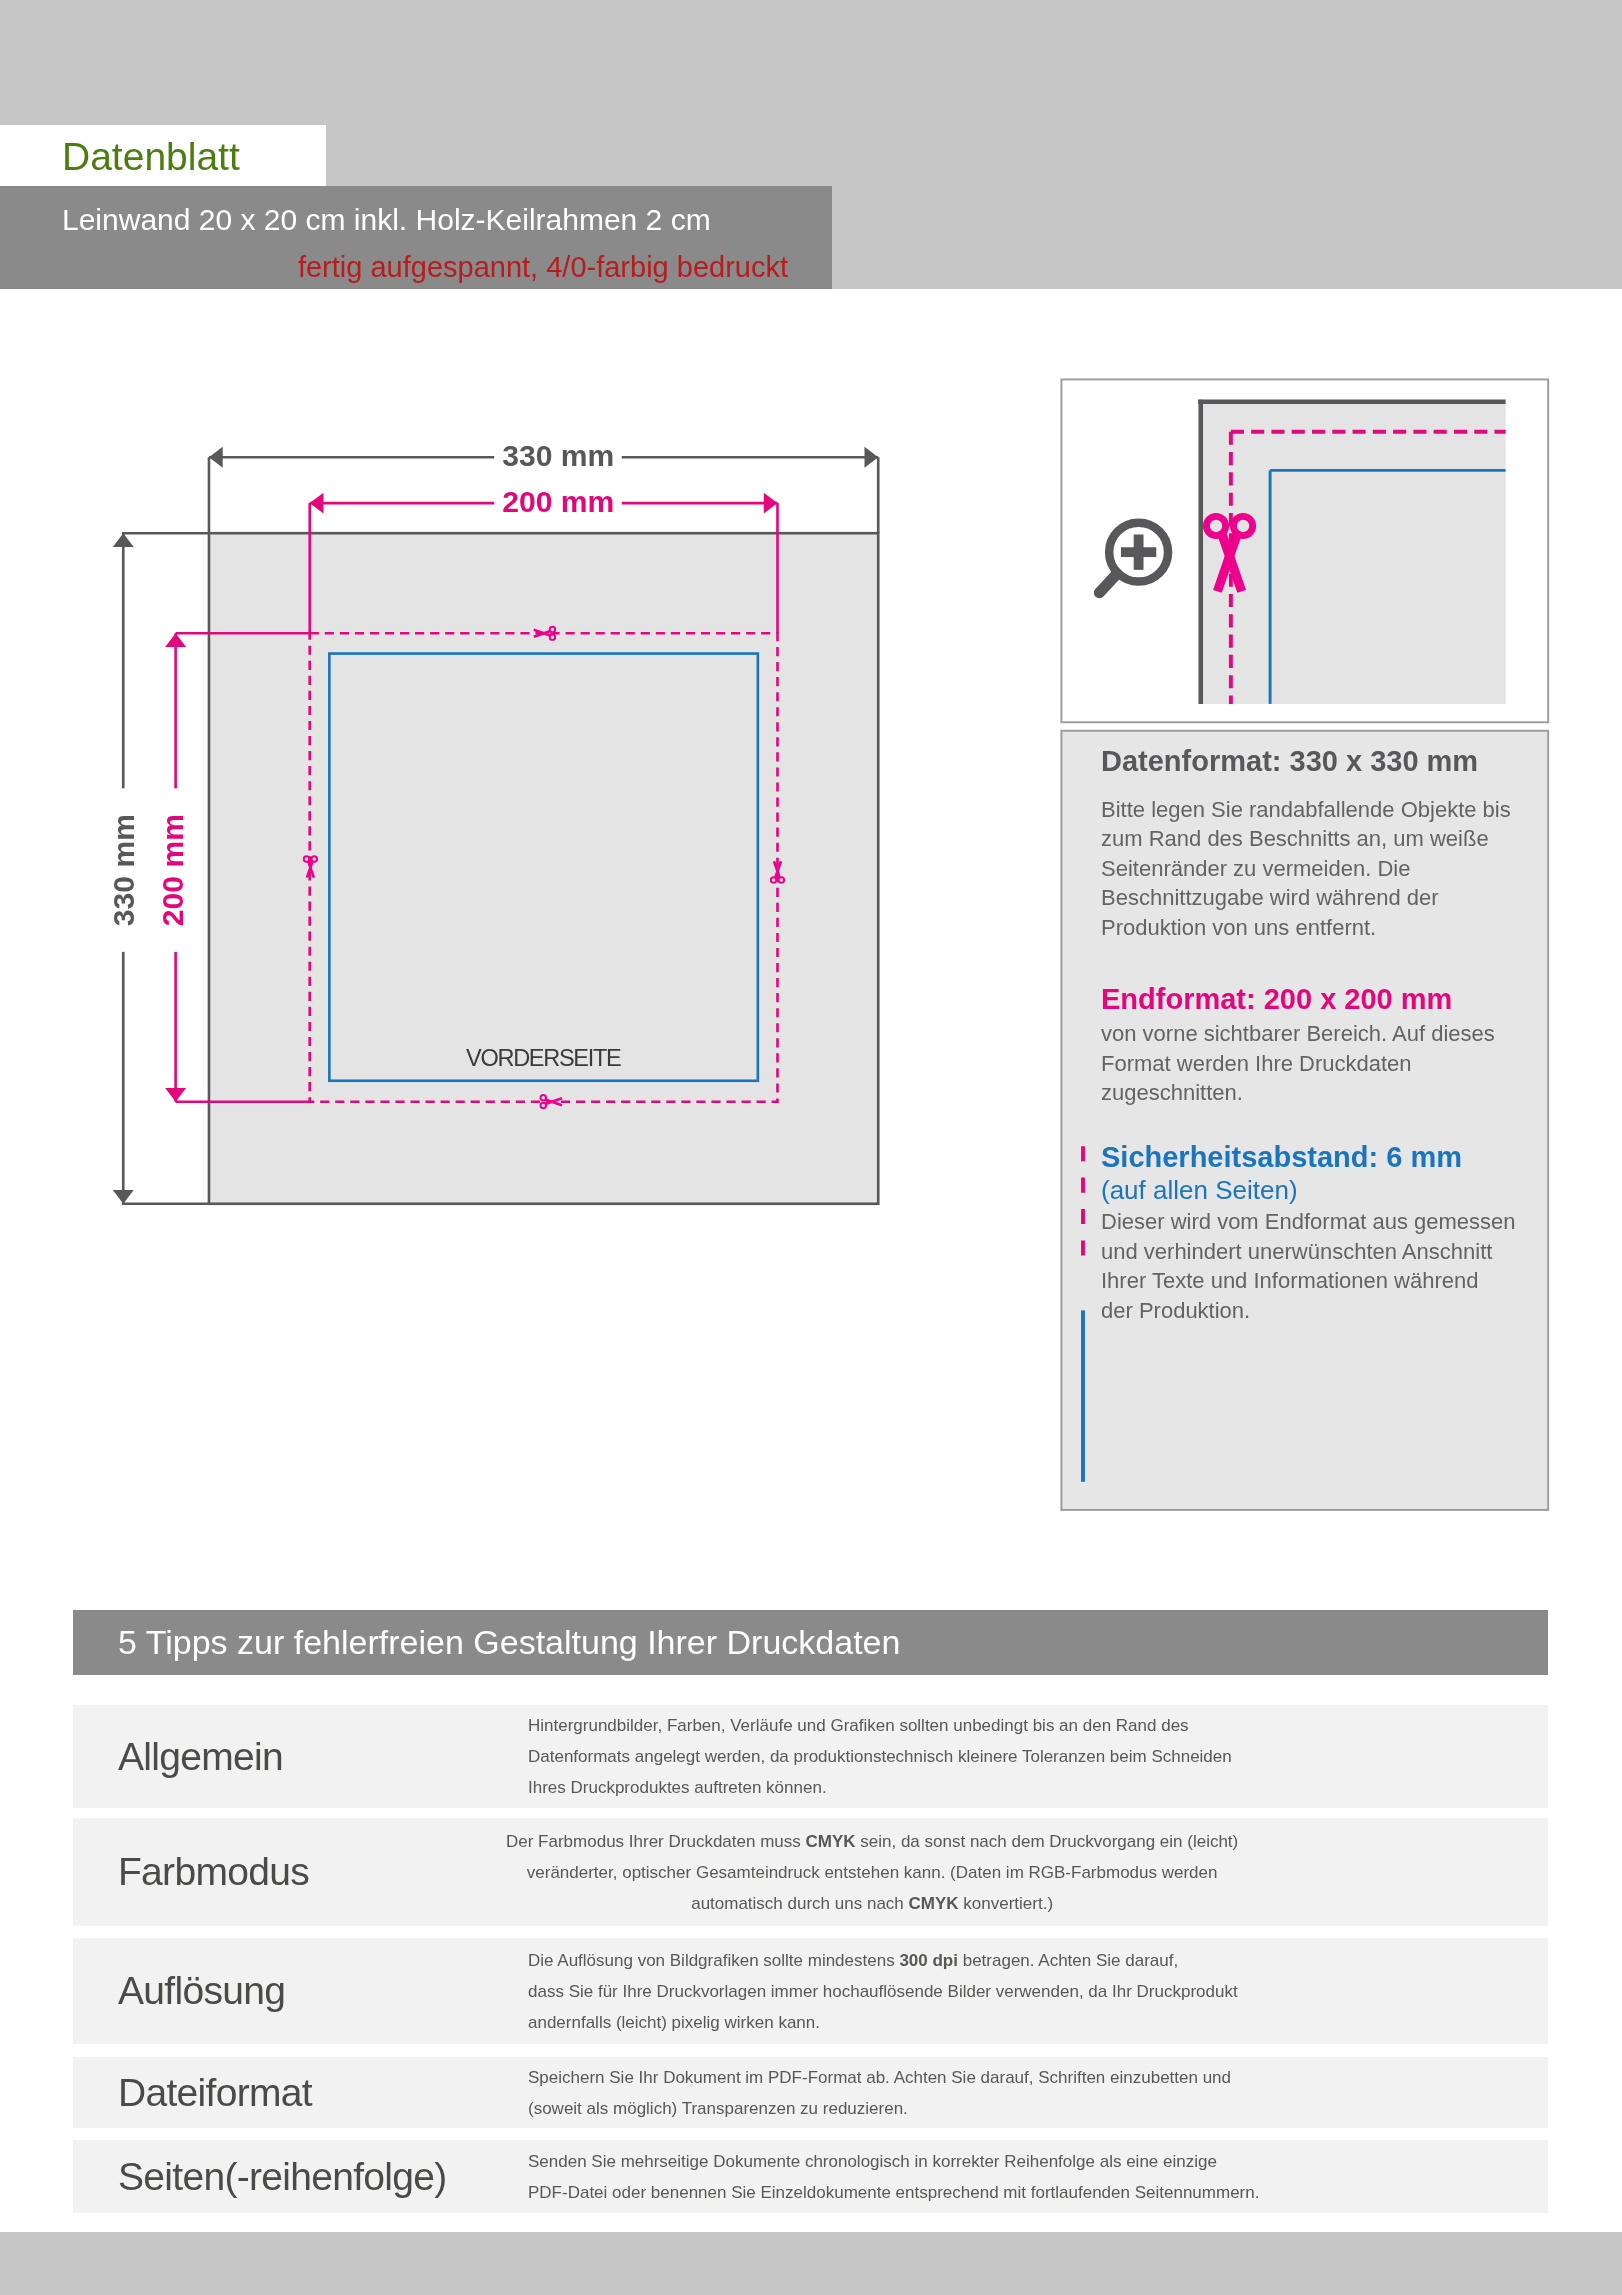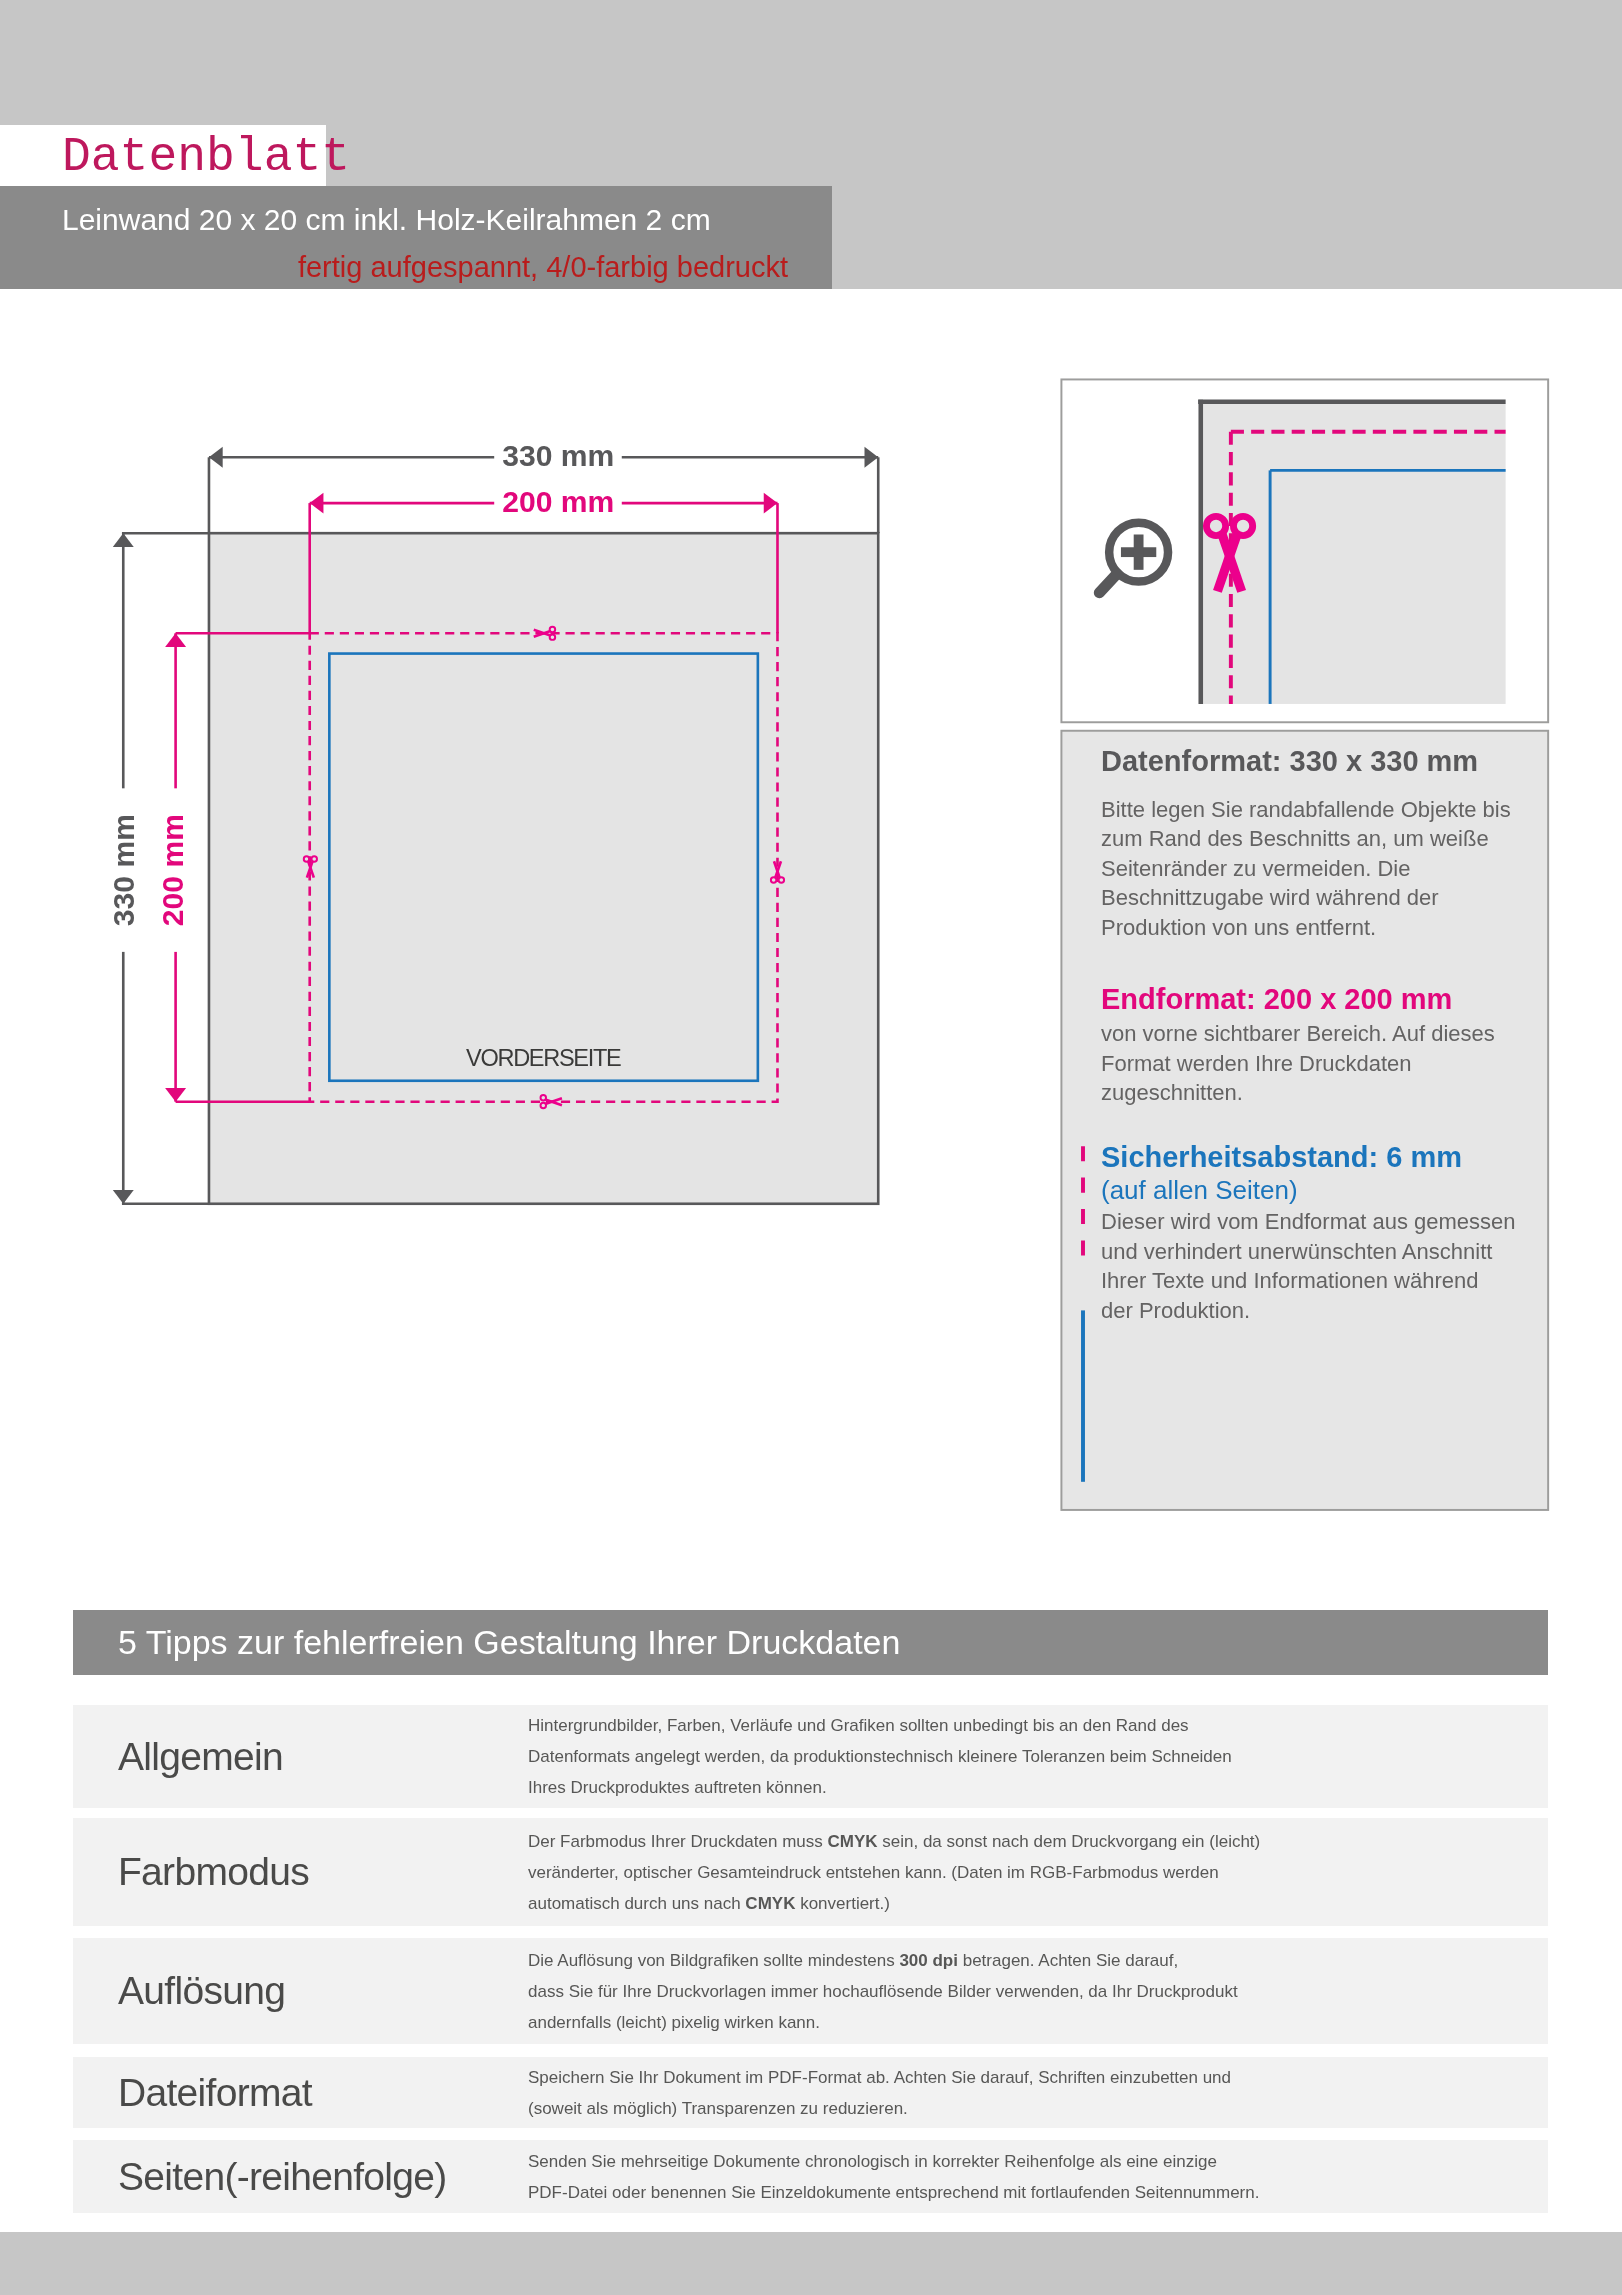--- a/index.html
+++ b/index.html
@@ -5,21 +5,21 @@
   html,body{margin:0;padding:0;}
   body{width:1623px;height:2295px;position:relative;background:#ffffff;
        font-family:"Liberation Sans",sans-serif;overflow:hidden;}
   .abs{position:absolute;}
 </style>
 </head>
 <body>
 
 <div class="abs" style="left:0;top:0;width:1623px;height:289px;background:#c6c6c6;"></div>
 <div class="abs" style="left:0;top:125px;width:326px;height:61px;background:#ffffff;"></div>
-<div class="abs" style="left:62px;top:126px;height:61px;display:flex;align-items:center;font-size:48px;color:#be185d;font-family:Liberation Mono, monospace;">Datenblatt</div>
+<div class="abs" style="left:62px;top:126px;height:61px;display:flex;align-items:center;font-size:39px;color:#4d7c0f;">Datenblatt</div>
 <div class="abs" style="left:0;top:186px;width:832px;height:103px;background:#8a8a8a;"></div>
 <div class="abs" style="left:62px;top:203px;font-size:30px;line-height:33px;color:#ffffff;">Leinwand 20 x 20 cm inkl. Holz-Keilrahmen 2 cm</div>
 <div class="abs" style="left:79px;top:253px;width:709px;font-size:29px;line-height:29px;color:#b91c1c;text-align:right;">fertig aufgespannt, 4/0-farbig bedruckt</div>
 
 <svg class="abs" style="left:0;top:0;" width="1623" height="2295" viewBox="0 0 2480 3508">
   <defs>
     <g id="sc">
       <circle cx="-12" cy="-5.9" r="4.2" fill="none" stroke="#ec008c" stroke-width="3"></circle>
       <circle cx="-12" cy="5.9" r="4.2" fill="none" stroke="#ec008c" stroke-width="3"></circle>
       <path d="M -8.3 -5.4 L 17.2 3.4 L 15.9 7.2 L -9.7 -1.6 Z" fill="#ec008c"></path>
@@ -124,21 +124,21 @@
 <div class="abs lbl" style="left:118px;top:2140px;height:73px;">Seiten(-reihenfolge)</div>
 
 <style>
  .lbl{display:flex;align-items:center;font-size:39px;letter-spacing:-0.7px;color:#4a4a49;}
  .txt{display:flex;flex-direction:column;justify-content:center;font-size:17px;line-height:31px;color:#575756;}
 </style>
 
 <div class="abs txt" style="left:528px;top:1705px;height:103px;">
   <div>Hintergrundbilder, Farben, Verläufe und Grafiken sollten unbedingt bis an den Rand des<br>Datenformats angelegt werden, da produktionstechnisch kleinere Toleranzen beim Schneiden<br>Ihres Druckproduktes auftreten können.</div>
 </div>
-<div class="abs txt" style="left:528px;top:1818px;height:108px;">
+<div class="abs txt" style="left:506px;top:1818px;height:108px;text-align:center;">
   <div>Der Farbmodus Ihrer Druckdaten muss <b>CMYK</b> sein, da sonst nach dem Druckvorgang ein (leicht)<br>veränderter, optischer Gesamteindruck entstehen kann. (Daten im RGB-Farbmodus werden<br>automatisch durch uns nach <b>CMYK</b> konvertiert.)</div>
 </div>
 <div class="abs txt" style="left:528px;top:1938px;height:106px;">
   <div>Die Auflösung von Bildgrafiken sollte mindestens <b>300 dpi</b> betragen. Achten Sie darauf,<br>dass Sie für Ihre Druckvorlagen immer hochauflösende Bilder verwenden, da Ihr Druckprodukt<br>andernfalls (leicht) pixelig wirken kann.</div>
 </div>
 <div class="abs txt" style="left:528px;top:2057px;height:71px;">
   <div>Speichern Sie Ihr Dokument im PDF-Format ab. Achten Sie darauf, Schriften einzubetten und<br>(soweit als möglich) Transparenzen zu reduzieren.</div>
 </div>
 <div class="abs txt" style="left:528px;top:2140px;height:73px;">
   <div>Senden Sie mehrseitige Dokumente chronologisch in korrekter Reihenfolge als eine einzige<br>PDF-Datei oder benennen Sie Einzeldokumente entsprechend mit fortlaufenden Seitennummern.</div>

